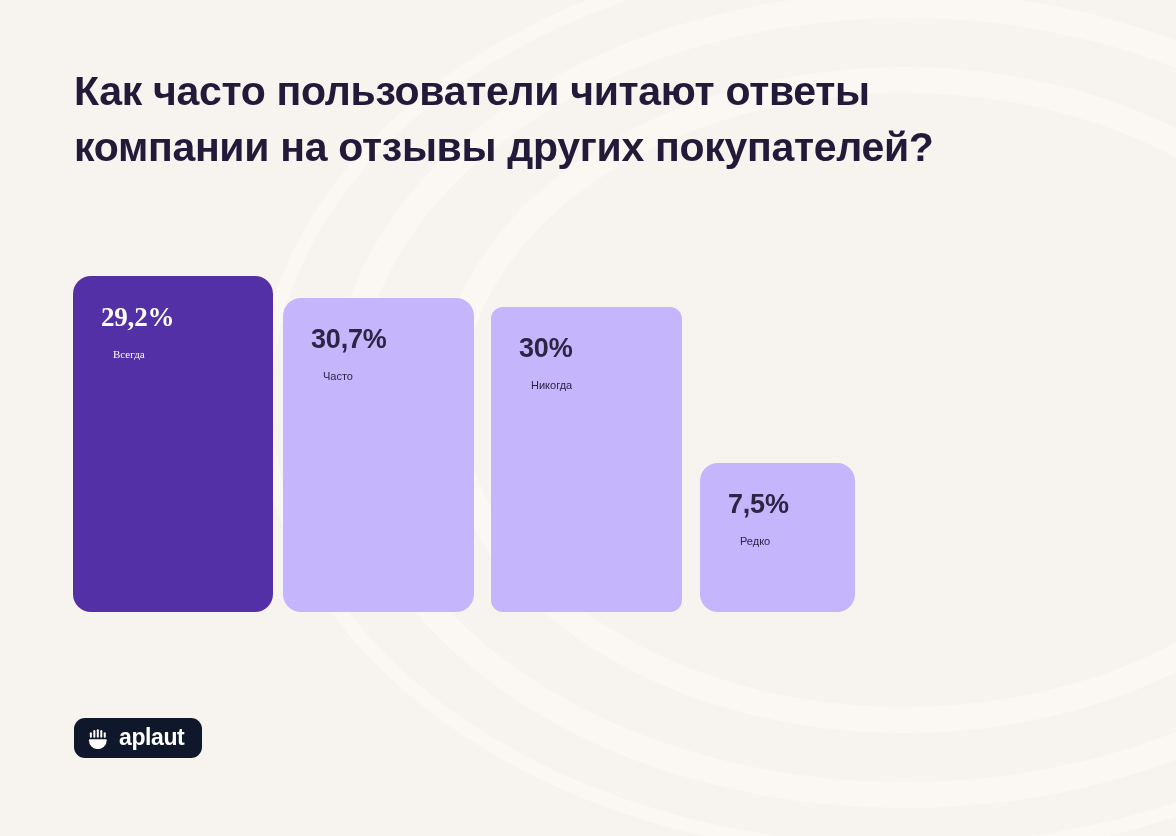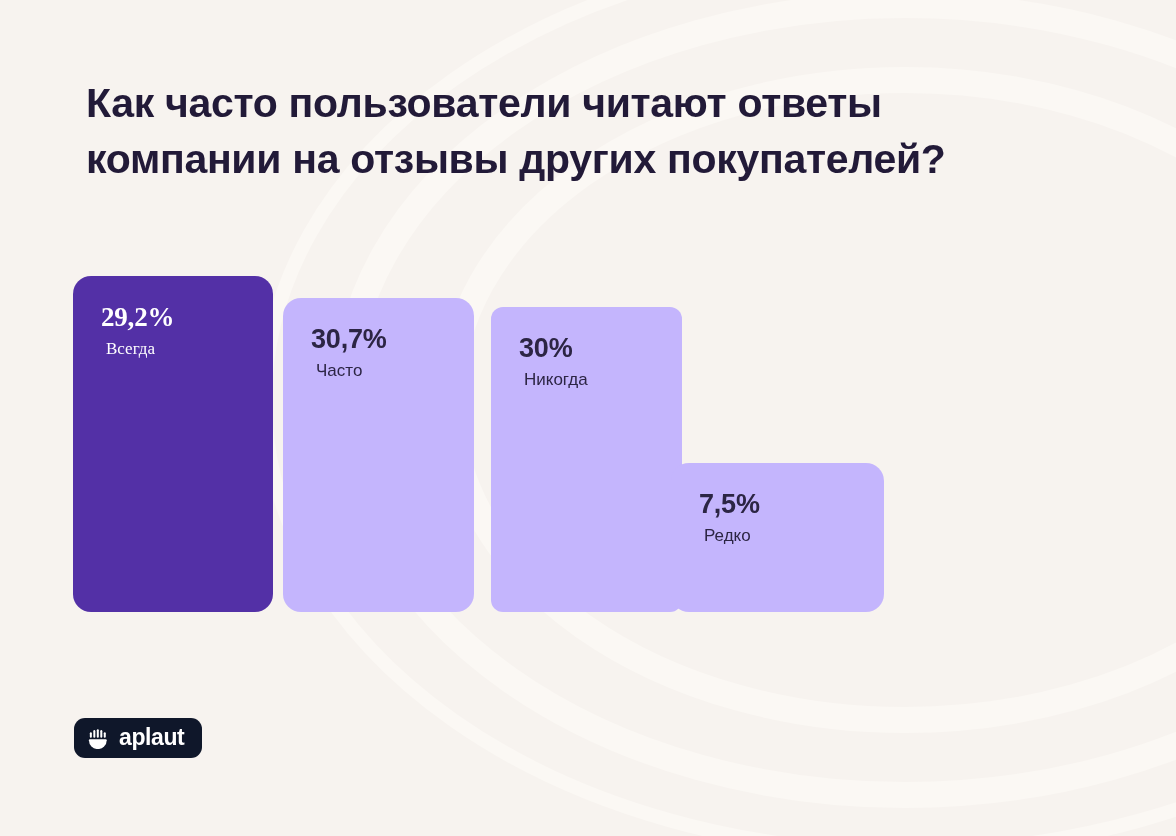--- a/index.html
+++ b/index.html
@@ -28,21 +28,21 @@
     width: 1176px;
     height: 836px;
     pointer-events: none;
   }
   
   #chart-title {
     position: absolute;
     left: 74px;
     top: 63px;
     width: 940px;
-    margin: 12px;
+    margin: 0;
     font-size: 41px;
     line-height: 56px;
     font-weight: 700;
     letter-spacing: -0.3px;
     color: #221a38;
     white-space: pre-line;
   }
   
   #bars {
     position: absolute;
@@ -66,24 +66,24 @@
   .bar-value {
     display: block;
     font-size: 27px;
     font-weight: 700;
     letter-spacing: -0.2px;
     line-height: 30px;
     margin: 0 0 7px 0;
   }
   .bar-label {
     display: block;
-    font-size: 17px;
+    font-size: 11px;
     font-weight: 500;
     line-height: 20px;
-    margin: 5px;
+    margin: 12px;
   }
   .bar.is-highlight {
     background: #5330a6;
   }
   .bar.is-highlight .bar-value,
   .bar.is-highlight .bar-label {
     color: #ffffff;
   }
   .bar.is-muted {
     background: #c4b5fd;
@@ -155,21 +155,21 @@
       </div>
     </div>
 
     <div class="bar is-muted" style="left:491px; top:307px; width:191px; height:305px;border-radius:12px;">
       <div class="bar-inner">
         <span class="bar-value">30%</span>
         <span class="bar-label">Никогда</span>
       </div>
     </div>
 
-    <div class="bar is-muted" style="left:671px; top:463px; width:213px; height:149px;padding-left:9px;">
+    <div class="bar is-muted" style="left:700px; top:463px; width:155px; height:149px;padding-left:9px;">
       <div class="bar-inner">
         <span class="bar-value">7,5%</span>
         <span class="bar-label">Редко</span>
       </div>
     </div>
 
 
   </div>
 
   <div id="logo">

